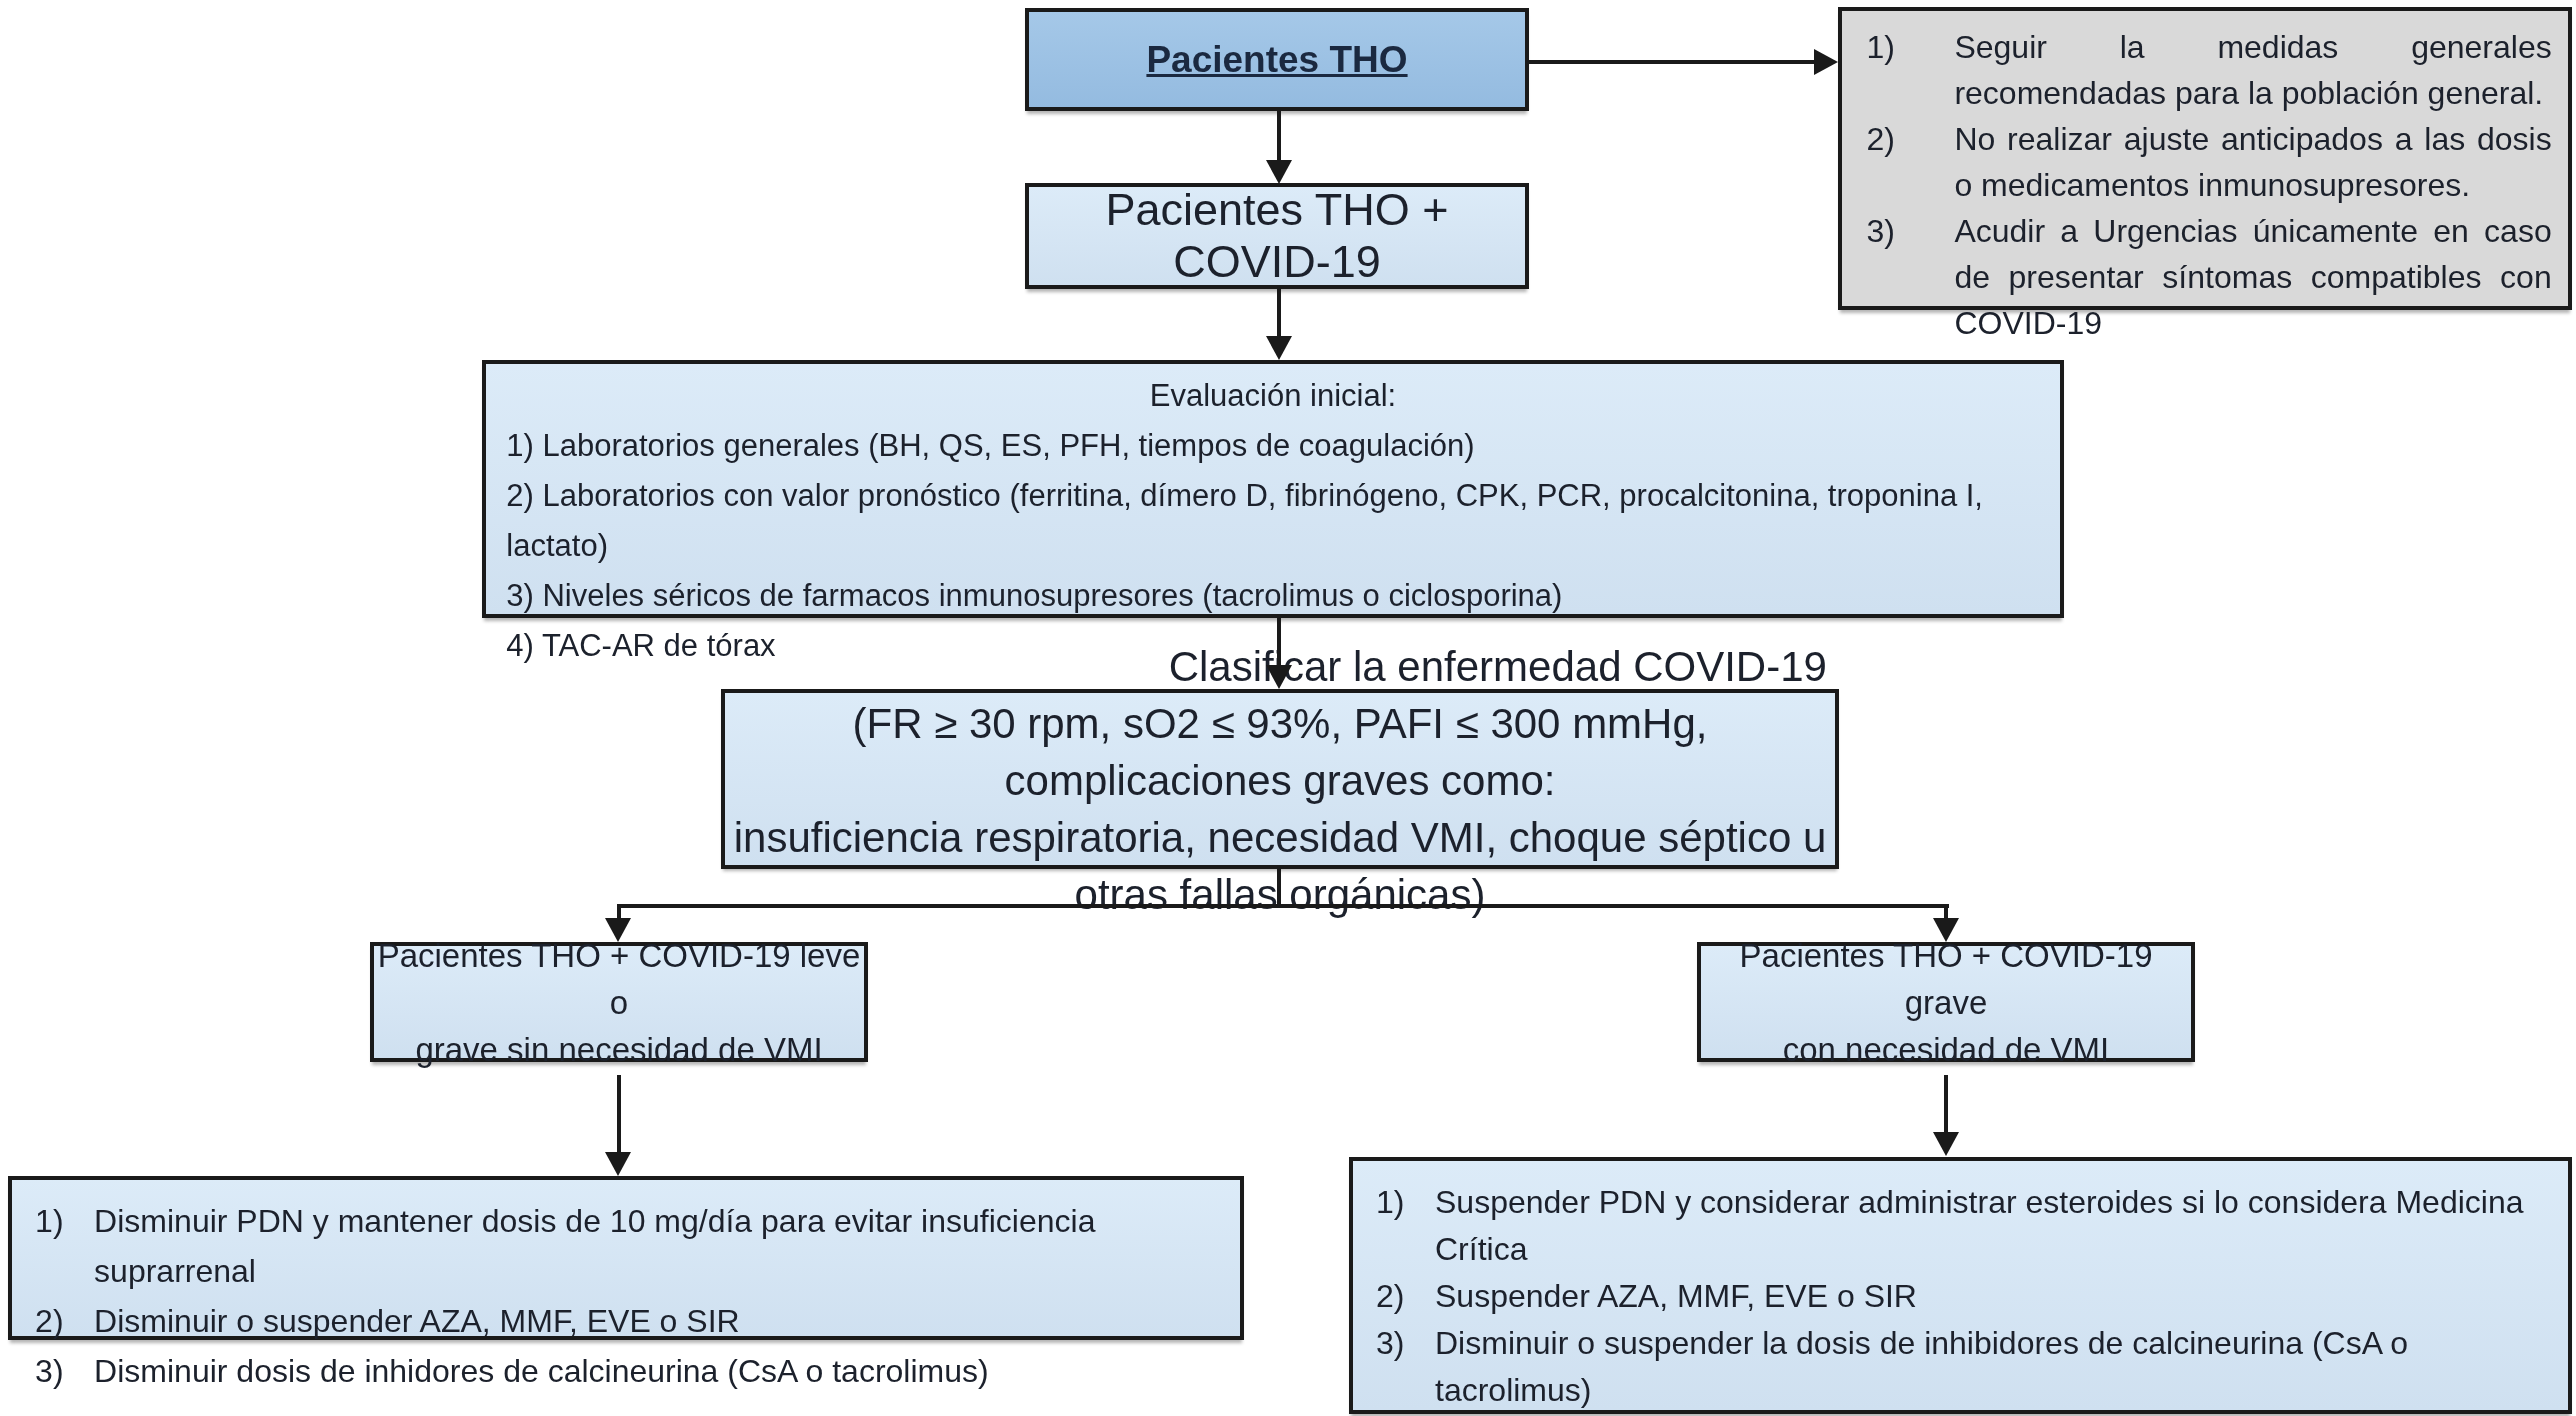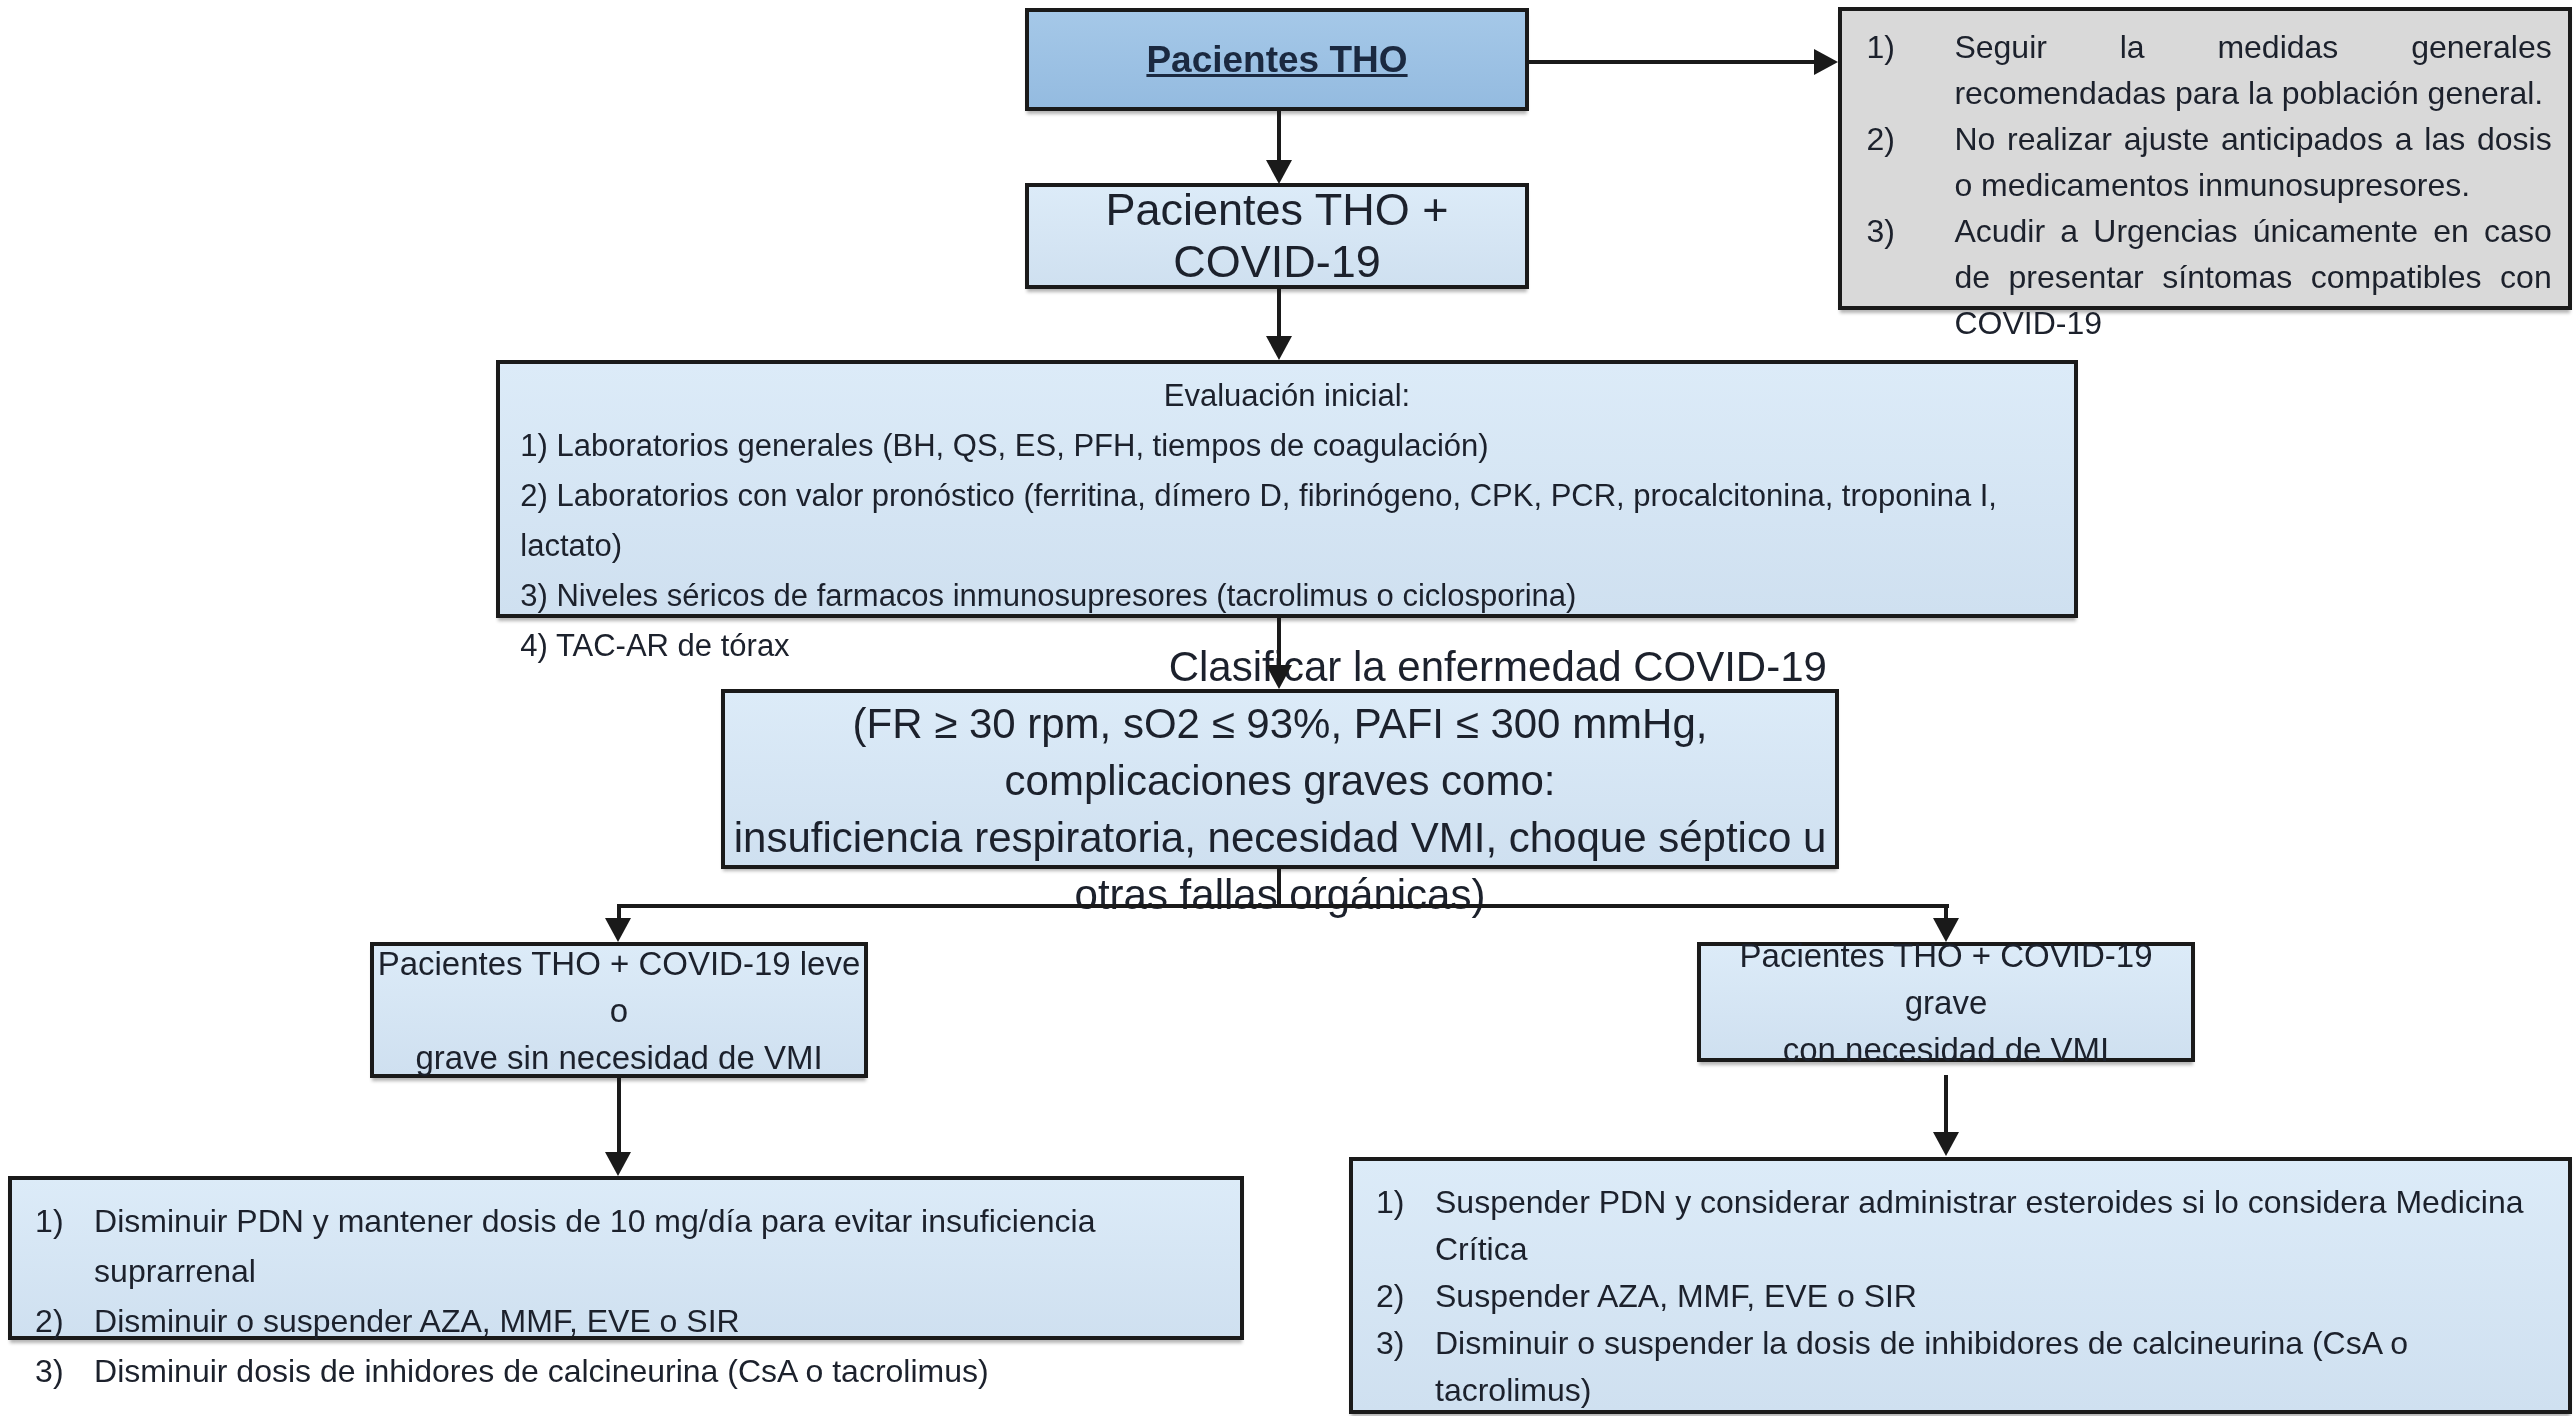--- a/index.html
+++ b/index.html
@@ -29,30 +29,30 @@
     font-weight:bold;font-size:37px;color:#1b2940;text-decoration:underline;
   }
   .covid-box{left:1025px;top:183px;width:504px;height:106px;font-size:45px;}
   .gray-box{
     left:1838px;top:6.5px;width:734px;height:303px;
     background:#d9d9d9;
     padding:13px 16.3px 0 24.4px;
     font-size:32px;line-height:46px;text-align:justify;
   }
   .eval-box{
-    left:496px;top:360px;width:1582px;height:258px;
+    left:482px;top:360px;width:1582px;height:258px;
     padding:6.5px 20.3px 0 20.3px;
     font-size:31px;line-height:50px;
   }
   .eval-title{text-align:center;}
   .classify-box{
     left:721px;top:689px;width:1118px;height:180px;
     font-size:42px;line-height:57px;padding:3.3px 8.1px 0 8.1px;align-items:flex-end;
   }
-  .branch-left{left:370px;top:942px;width:498px;height:136px;font-size:33px;line-height:47px;}
+  .branch-left{left:370px;top:942px;width:498px;height:120px;font-size:33px;line-height:47px;}
   .branch-right{left:1697px;top:942px;width:498px;height:120px;font-size:33px;line-height:47px;}
   .bottom-left{
     left:8.1px;top:1176px;width:1236px;height:164px;
     padding:16.3px 14.6px 0 23px;font-size:32px;line-height:50px;
   }
   .bottom-right{
     left:1349px;top:1157px;width:1223px;height:257px;
     padding:18px 14.6px 0 23px;font-size:32px;line-height:47px;
   }
   .li{display:flex;align-items:flex-start;}

